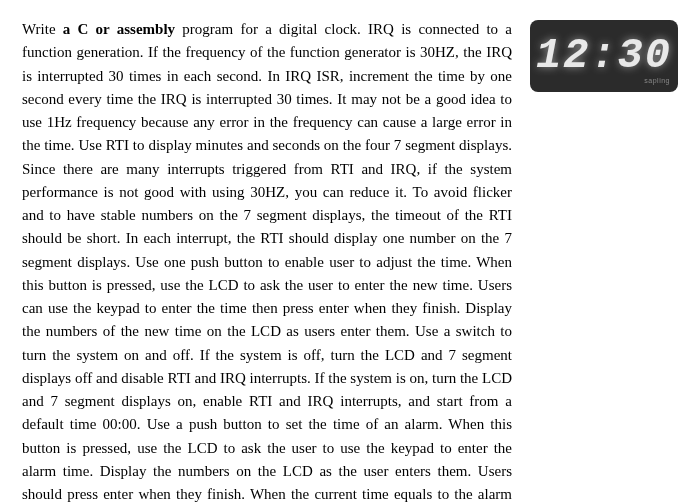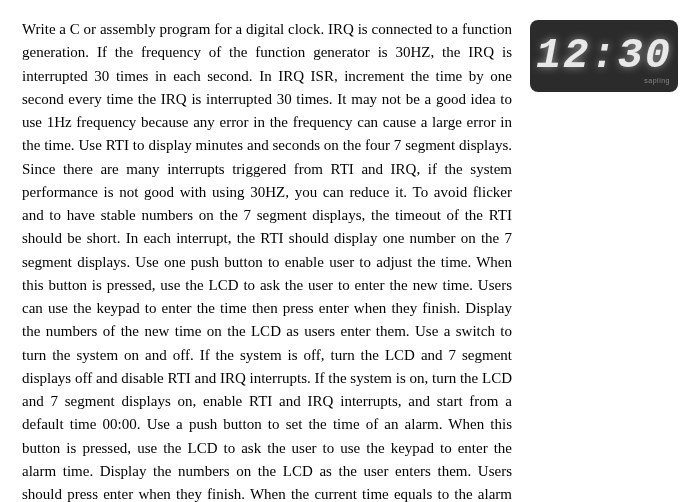--- a/index.html
+++ b/index.html
@@ -77,21 +77,21 @@
       color: #888888;
       font-family: Arial, sans-serif;
       letter-spacing: 0.5px;
     }
 
     .body-text {
       text-align: justify;
     }
 
     strong, b {
-      font-weight: normal;
+      font-weight: bold;
     }
   </style>
 </head>
 <body>
 
 <div class="content-wrapper">
   <div class="top-section">
     <div class="text-block">
       <p class="body-text">
         <span>Write </span><strong>a C or assembly</strong><span> program for a digital clock. IRQ is connected to a function generation. If the frequency of the function generator is 30HZ, the IRQ is interrupted 30 times in each second. In IRQ ISR, increment the time by one second every time the IRQ is interrupted 30 times. It may not be a good idea to use 1Hz frequency because any error in the frequency can cause a large error in the time. Use RTI to display minutes and seconds on the four 7 segment displays. Since there are many interrupts triggered from RTI and IRQ, if the system performance is not good with using 30HZ, you can reduce it. To avoid flicker and to have stable numbers on the 7 segment displays, the timeout of the RTI should be short. In each interrupt, the RTI should display one number on the 7 segment displays. Use one push button to enable user to adjust the time. When this button is pressed, use the LCD to ask the user to enter the new time. Users can use the keypad to enter the time then press enter when they finish. Display the numbers of the new time on the LCD as users enter them. Use a switch to turn the system on and off. If the system is off, turn the LCD and 7 segment displays off and disable RTI and IRQ interrupts. If the system is on, turn the LCD and 7 segment displays on, enable RTI and IRQ interrupts, and start from a default time 00:00. Use a push button to set the time of an alarm. When this button is pressed, use the LCD to ask the user to use the keypad to enter the alarm time. Display the numbers on the LCD as the user enters them. Users should press enter when they finish. When the current time equals to the alarm time, the buzzer should generate sound to wake up people until they hit a push button to turn the alarm off. The code of the switch, push button, and the buzzer can be written in the main program.</span>

